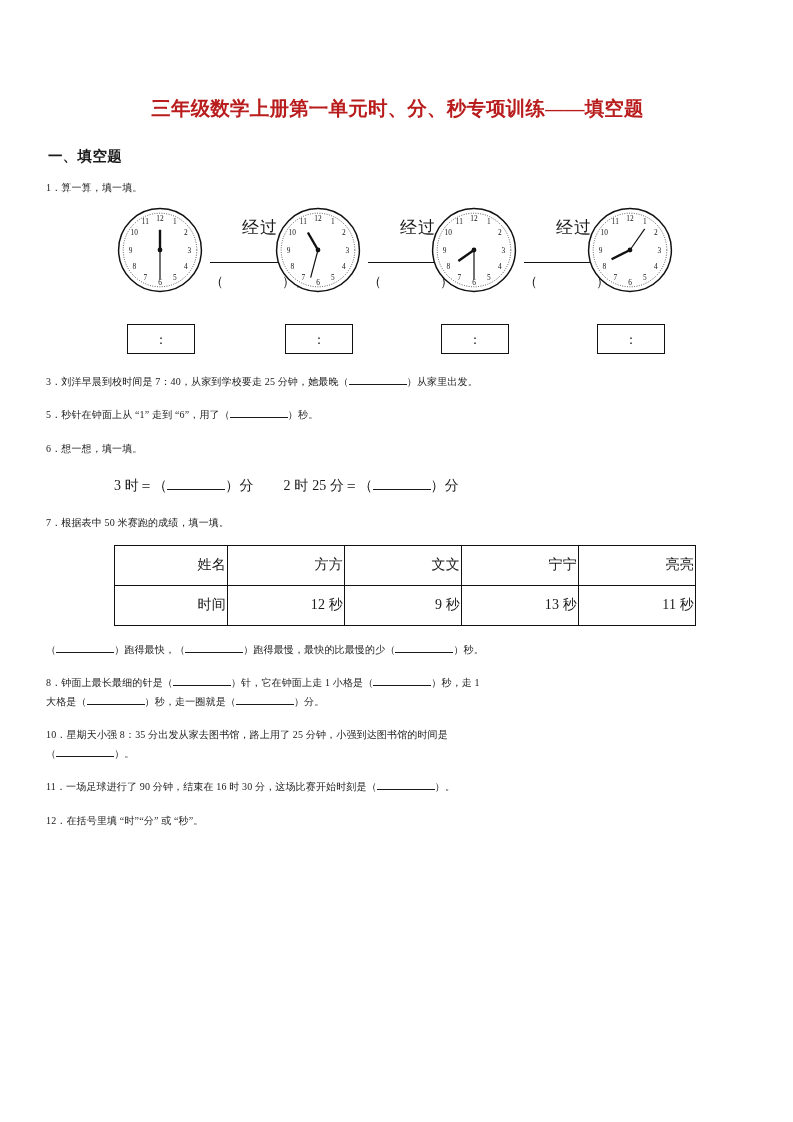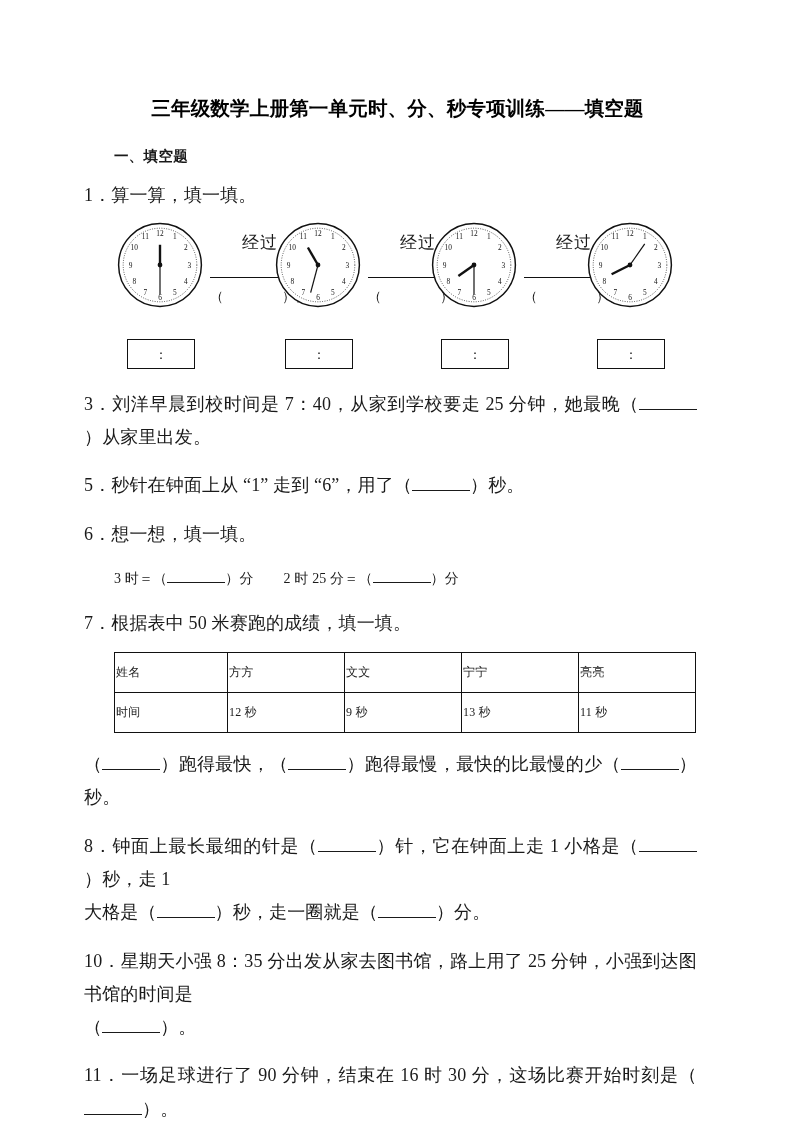--- a/index.html
+++ b/index.html
@@ -16,42 +16,42 @@
     overflow: hidden;
   }
   .page {
     width: 793px;
     height: 1122px;
     box-sizing: border-box;
     padding: 0;
     position: relative;
   }
   .title {
-    color: #000000;
+    color: #b91c1c;
     font-weight: bold;
     font-size: 19.5px;
     text-align: center;
     letter-spacing: 0.2px;
     margin: 0;
     padding-top: 96px;
     padding-left: 10px;
     padding-right: 8px;
     line-height: 1.3;
     font-family: "Liberation Serif", "DejaVu Serif", serif;
   }
   .section-head {
     font-weight: bold;
     font-size: 14.5px;
     margin: 26px 0 7px 0;
-    padding-left: 114px;
+    padding-left: 48px;
     letter-spacing: 0.3px;
   }
   .q {
-    font-size: 18px;
-    padding-left: 84px;
+    font-size: 10px;
+    padding-left: 46px;
     padding-right: 96px;
     margin-top: 15px;
     line-height: 1.85;
     text-align: justify;
     letter-spacing: 0.15px;
   }
   .q.tight { margin-top: 13px; }
   .blank {
     display: inline-block;
     border-bottom: 1px solid #1a1a1a;
@@ -142,22 +142,22 @@
   
   table.scoretable {
     border-collapse: collapse;
     margin: 12px 0 0 114px;
     width: 582px;
     table-layout: fixed;
   }
   table.scoretable td {
     border: 1.2px solid #111;
     height: 37px;
-    text-align: left;
-    font-size: 12px;
+    text-align: right;
+    font-size: 14px;
     letter-spacing: 0.2px;
   }
   table.scoretable td.firstcol { width: 110px; }
 </style>
 </head>
 <body>
 
 <div class="page">
 
   <div class="title">三年级数学上册第一单元时、分、秒专项训练——填空题</div>

